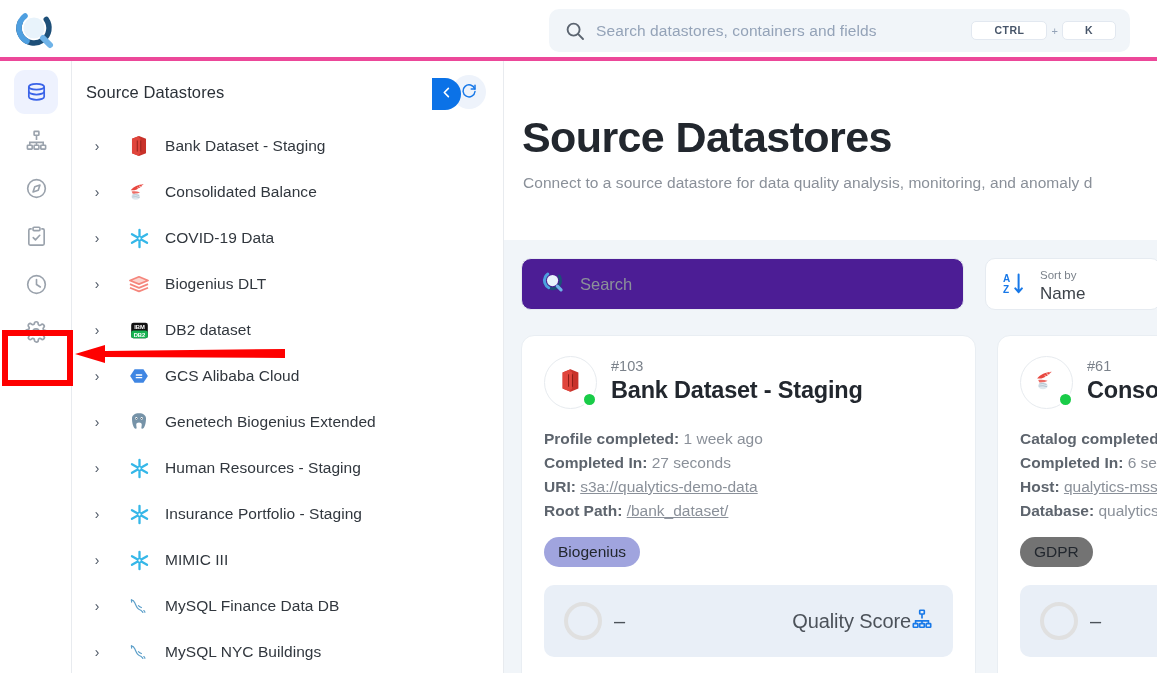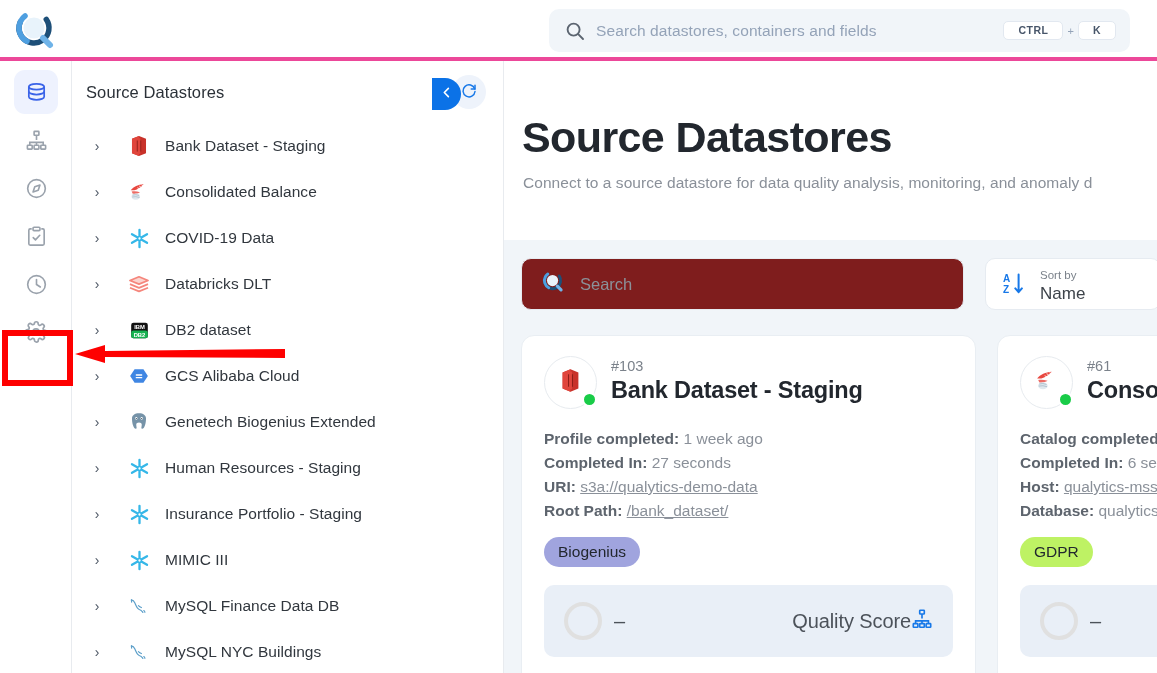--- a/index.html
+++ b/index.html
@@ -20,21 +20,21 @@
   #logo { position: absolute; left: 10px; top: 6px; width: 50px; height: 50px; }
   #global-search {
     position: absolute; left: 549px; top: 9px; width: 581px; height: 43px;
     background: #f1f5f9; border-radius: 10px;
     display: flex; align-items: center; padding: 0 14px 0 16px;
   }
   #global-search .mag { width: 20px; height: 20px; flex: 0 0 auto; margin-right: 11px; }
   #global-search .ph { flex: 1 1 auto; color: #94a3b8; font-size: 15.5px; letter-spacing: .1px; }
   .kbd {
     display: inline-block; background: #ffffff; border: 1px solid #e2e8f0;
-    border-radius: 5px; padding: 2px 14px; font-size: 10.5px; font-weight: 700;
+    border-radius: 5px; padding: 2px 22px; font-size: 10.5px; font-weight: 700;
     color: #475569; letter-spacing: .5px; line-height: 13px;
   }
   #global-search .plus { color: #94a3b8; font-size: 11px; margin: 0 4px; }
 
   
   #rail {
     position: absolute; left: 0; top: 61px; width: 72px; height: 612px;
     background: #ffffff; border-right: 1px solid #e8ebef;
   }
   .rail-btn {
@@ -96,21 +96,21 @@
     font-size: 43px; font-weight: 700; color: #22272e; letter-spacing: -.6px;
   }
   #page-sub {
     position: absolute; left: 19px; top: 113px;
     font-size: 15.5px; color: #8a9099; white-space: nowrap; letter-spacing: .05px;
   }
 
   #controls { position: absolute; left: 0; top: 197px; width: 653px; height: 60px; }
   #card-search {
     position: absolute; left: 17px; top: 0; width: 443px; height: 52px;
-    background: #7f1d1d; border: 1px solid #e6ebf1; border-radius: 10px;
+    background: #4c1d95; border: 1px solid #e6ebf1; border-radius: 10px;
     display: flex; align-items: center; padding-left: 18px;
   }
   #card-search .ph { color: #8b9199; font-size: 16.5px; margin-left: 13px; }
   #sort-by {
     position: absolute; left: 481px; top: 0; width: 176px; height: 52px;
     background: #ffffff; border: 1px solid #e6ebf1; border-radius: 10px;
     display: flex; align-items: center; padding-left: 15px;
   }
   #sort-by .az { width: 26px; height: 26px; flex: 0 0 26px; margin-right: 13px; }
   #sort-lab { font-size: 11.5px; color: #7b828b; line-height: 14px; }
@@ -143,21 +143,21 @@
   .meta { margin-top: 18px; }
   .meta-row { font-size: 15.5px; line-height: 24px; white-space: nowrap; }
   .meta-k { font-weight: 700; color: #5d646d; }
   .meta-v { color: #8a9099; }
   .meta-v.link { text-decoration: underline; }
   .tag {
     display: inline-block; margin-top: 14px; padding: 6px 14px; border-radius: 16px;
     font-size: 15.5px; color: #22272e;
   }
   .tag.analytics { background: #a0a4de; }
-  .tag.gdpr { background: #bef264; }
+  .tag.gdpr { background: #737373; }
   .qscore {
     margin-top: 18px; height: 72px; background: #e9eff7; border-radius: 10px;
     display: flex; align-items: center; padding: 0 20px;
   }
   .ring {
     width: 38px; height: 38px; border-radius: 50%; border: 4px solid #e0e0e0;
     flex: 0 0 38px; margin-right: 12px;
   }
   .qdash { font-size: 20px; color: #4c525a; margin-right: 10px; }
   .qlabel { font-size: 20px; color: #4c525a; flex: 1 1 auto; letter-spacing: -.1px; text-align: right; }
@@ -316,21 +316,21 @@
 
     <div class="tree-row">
       <span class="chev">›</span>
       <span class="ds-icon">
         <svg viewBox="0 0 26 26" width="24" height="24" fill="none" stroke="#f5867c" stroke-width="1.9" stroke-linejoin="round">
           <path d="M3.2 9.2 13 5.2l9.8 4-9.8 4z" fill="#fbd4cf"></path>
           <path d="M3.2 13.2 13 17.2l9.8-4"></path>
           <path d="M3.2 17 13 21l9.8-4"></path>
         </svg>
       </span>
-      <span class="ds-label">Databricks DLT</span>
+      <span class="ds-label">Biogenius DLT</span>
     </div>
 
     <div class="tree-row">
       <span class="chev">›</span>
       <span class="ds-icon">
         <svg viewBox="0 0 26 26" width="23" height="23">
           <rect x="3.6" y="4.2" width="18.8" height="17.6" rx="2.6" fill="#111111"></rect>
           <rect x="3.6" y="13" width="18.8" height="8.8" rx="2.6" fill="#16b250"></rect>
           <text x="13" y="11.4" font-family="Liberation Sans, sans-serif" font-size="6.6" font-weight="700" fill="#ffffff" text-anchor="middle">IBM</text>
           <text x="13" y="19.9" font-family="Liberation Sans, sans-serif" font-size="6.6" font-weight="700" fill="#ffffff" text-anchor="middle">DB2</text>

